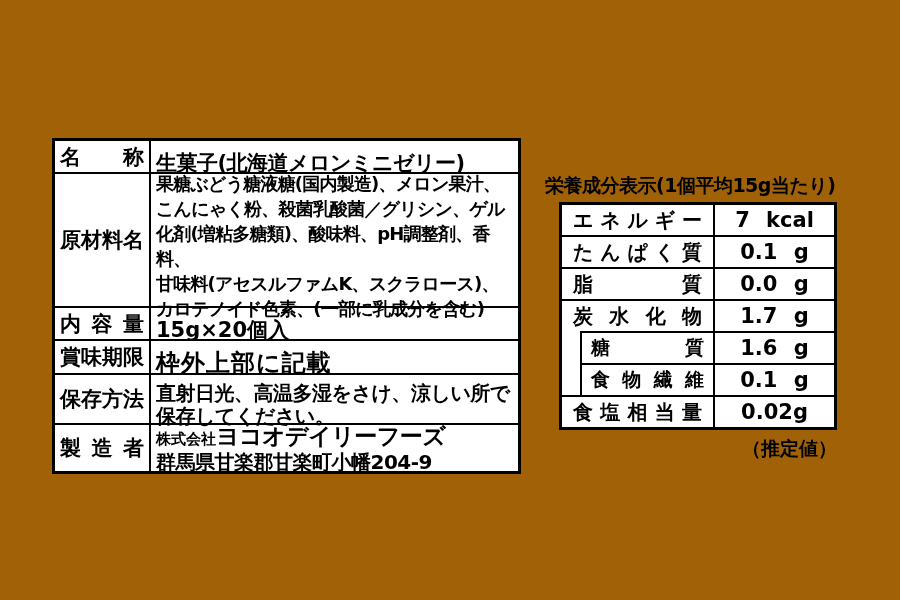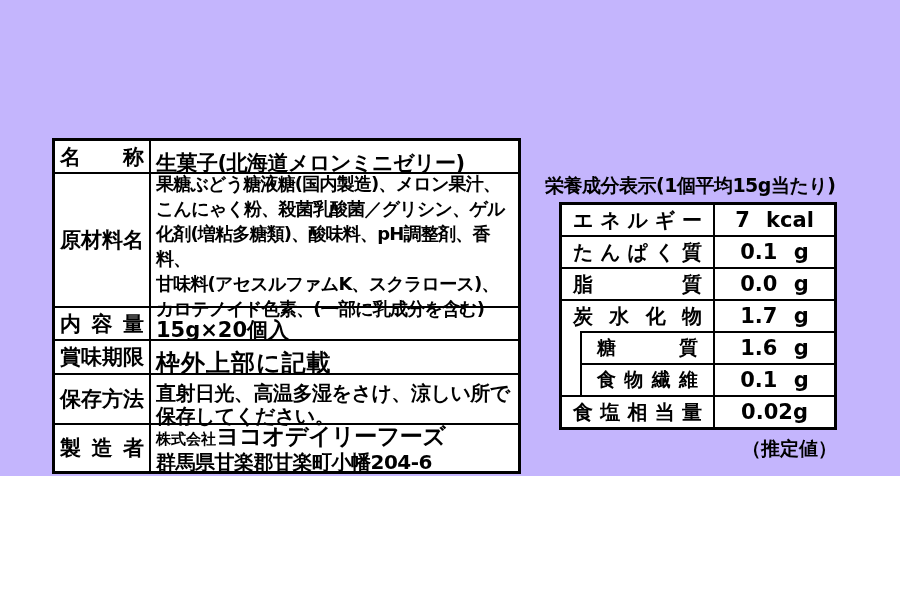--- a/index.html
+++ b/index.html
@@ -4,21 +4,21 @@
 <style>
   html, body {
     margin: 0; padding: 0;
     width: 900px; height: 600px;
     background: #ffffff;
     font-family: "DejaVu Sans", "Liberation Sans", sans-serif;
     font-weight: bold;
     color: #000;
     overflow: hidden;
   }
-  .canvas { position: relative; width: 900px; height: 476px; background: #c4b5fd; }
+  .canvas { position: relative; width: 900px; height: 600px; background: #a16207; }
 
   
   .ptable {
     position: absolute; left: 52px; top: 138px;
     width: 469px;
     border: 3px solid #000;
     box-sizing: border-box;
     background: #fff;
   }
   .prow { display: flex; border-bottom: 2px solid #000; }
@@ -96,21 +96,21 @@
     box-sizing: border-box;
     display: flex; align-items: center; justify-content: center;
     font-size: 21px;
     word-spacing: 9px;
   }
   .nsub {
     margin-left: 18px;
     border-left: 2px solid #000;
     border-top: 2px solid #000;
   }
-  .nsub .nlabel { padding: 0 15px; }
+  .nsub .nlabel { padding: 0 9px; }
   .nsub .nlabel span { font-size: 19px; }
 
   .nfoot {
     position: absolute; left: 559px; top: 436px;
     width: 278px;
     text-align: right;
     font-size: 19px;
   }
 </style>
 </head>
@@ -172,21 +172,21 @@
 
     <div class="prow r-maker">
       <div class="plabel">
         <span>製造者</span>
       </div>
       <div class="pvalue">
         <div class="maker-wrap">
           <div class="maker-line1">
             <span class="prefix">株式会社</span><span>ヨコオデイリーフーズ</span>
           </div>
-          <div class="maker-line2">群馬県甘楽郡甘楽町小幡204-6</div>
+          <div class="maker-line2">群馬県甘楽郡甘楽町小幡204-9</div>
         </div>
       </div>
     </div>
 
   </div>
 
   <div class="ntitle">栄養成分表示(1個平均15g当たり)</div>
 
   <div class="ntable">
 

